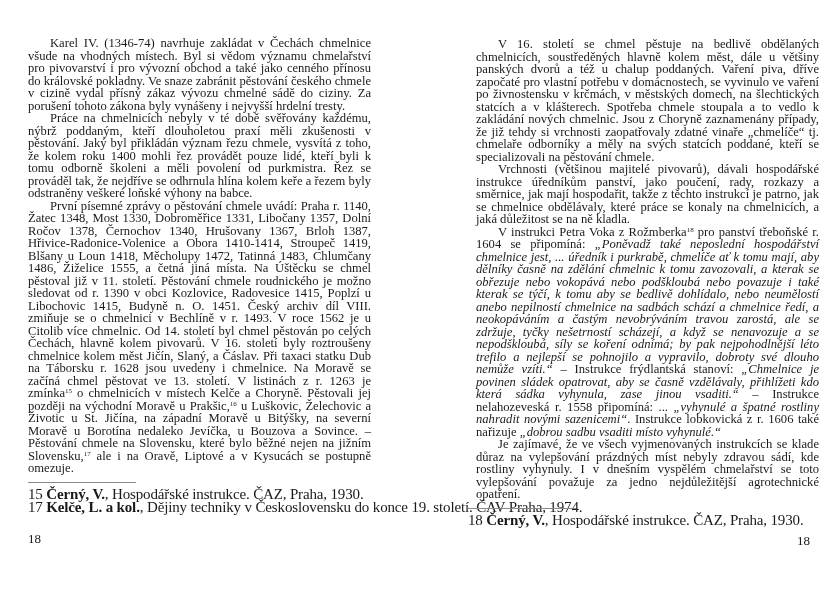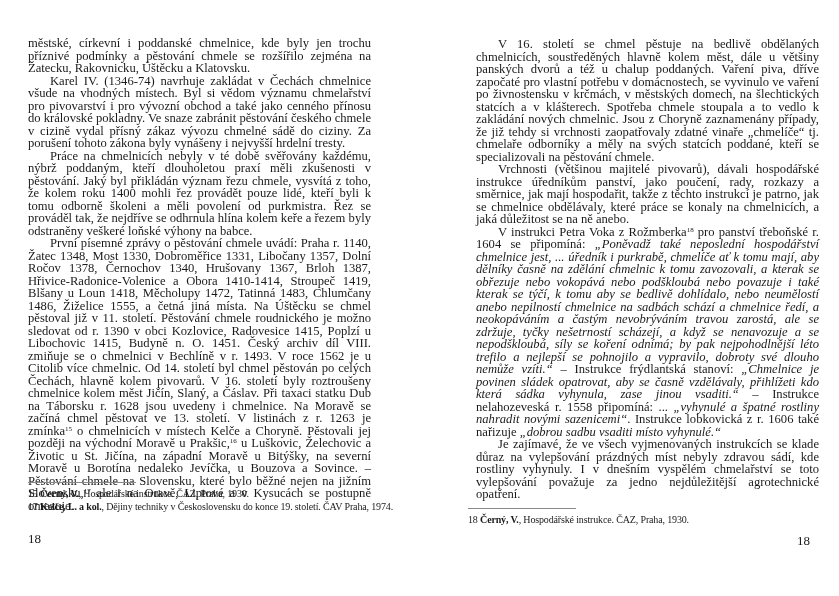--- a/index.html
+++ b/index.html
@@ -11,34 +11,33 @@
   .body-text { position: absolute; font-size: 12.6px; line-height: 12.5px; text-align: justify; }
   .left .body-text { left: 28px; top: 37px; width: 343px; }
   .right .body-text { left: 48px; top: 38px; width: 343px; margin-left: 8px; }
   .para { margin: 0; text-indent: 22px; }
   .para.noindent { text-indent: 0; }
   .body-text i { }
   sup { font-size: 7px; line-height: 0; vertical-align: 4px; }
   .fn-rule { position: absolute; height: 1px; background: #8a8a8a; width: 108px; }
   .left .fn-rule { left: 28px; top: 482px; }
   .right .fn-rule { left: 48px; top: 508px; }
-  .footnotes { position: absolute; font-size: 10px; line-height: 12.6px; white-space: nowrap; letter-spacing: -0.15px; }
+  .footnotes { position: absolute; font-size: 15px; line-height: 12.6px; white-space: nowrap; letter-spacing: -0.15px; }
   .left .footnotes { left: 28px; top: 488px; }
   .right .footnotes { left: 48px; top: 514px; }
   .footnote b { font-weight: bold; }
   .page-number { position: absolute; font-size: 13px; }
   .left .page-number { left: 28px; top: 531px; }
   .right .page-number { left: 377px; top: 533px; }
 </style>
 </head>
 <body>
 
 <div class="page left">
   <div class="body-text">
-      <p class="para noindent"><span>městské, církevní i poddanské chmelnice, kde byly jen trochu příznivé podmínky a pěstování chmele se rozšířilo zejména na Žatecku, Rakovnicku, Úštěcku a Klatovsku.</span></p>
       <p class="para"><span>Karel IV. (1346-74) navrhuje zakládat v Čechách chmelnice všude na vhodných místech. Byl si vědom významu chmelařství pro pivovarství i pro vývozní obchod a také jako cenného přínosu do královské pokladny. Ve snaze zabránit pěstování českého chmele v cizině vydal přísný zákaz vývozu chmelné sádě do ciziny. Za porušení tohoto zákona byly vynášeny i nejvyšší hrdelní tresty.</span></p>
       <p class="para"><span>Práce na chmelnicích nebyly v té době svěřovány každému, nýbrž poddaným, kteří dlouholetou praxí měli zkušenosti v pěstování. Jaký byl přikládán význam řezu chmele, vysvítá z toho, že kolem roku 1400 mohli řez provádět pouze lidé, kteří byli k tomu odborně školeni a měli povolení od purkmistra. Řez se prováděl tak, že nejdříve se odhrnula hlína kolem keře a řezem byly odstraněny veškeré loňské výhony na babce.</span></p>
       <p class="para"><span>První písemné zprávy o pěstování chmele uvádí: Praha r. 1140, Žatec 1348, Most 1330, Dobroměřice 1331, Libočany 1357, Dolní Ročov 1378, Černochov 1340, Hrušovany 1367, Brloh 1387, Hřivice-Radonice-Volenice a Obora 1410-1414, Stroupeč 1419, Blšany u Loun 1418, Měcholupy 1472, Tatinná 1483, Chlumčany 1486, Žiželice 1555, a četná jiná místa. Na Úštěcku se chmel pěstoval již v 11. století. Pěstování chmele roudnického je možno sledovat od r. 1390 v obci Kozlovice, Radovesice 1415, Poplzí u Libochovic 1415, Budyně n. O. 1451. Český archiv díl VIII. zmiňuje se o chmelnici  v Bechlíně v r. 1493. V roce 1562 je u Citolib více chmelnic. Od 14. století byl chmel pěstován po celých Čechách, hlavně kolem pivovarů. V 16. století byly roztroušeny chmelnice kolem měst Jičín, Slaný, a Čáslav. Při taxaci statku Dub na Táborsku r. 1628 jsou uvedeny i chmelnice. Na Moravě se začíná chmel pěstovat ve 13. století. V listinách z r. 1263 je zmínka</span><sup>15</sup><span> o chmelnicích v místech Kelče a Choryně. Pěstovali jej později na východní Moravě u Prakšic,</span><sup>16</sup><span>  u Luškovic, Želechovic a Životic u St. Jičína, na západní Moravě u Bitýšky, na severní Moravě u Borotína nedaleko Jevíčka, u Bouzova a Sovince. – Pěstování chmele na Slovensku, které bylo běžné  nejen na jižním Slovensku,</span><sup>17</sup><span> ale i na Oravě, Liptové a v Kysucách se postupně omezuje.</span></p>
     </div>
   <div class="fn-rule"></div>
   <div class="footnotes">
     <div class="footnote">
       <span>15</span>
       <b>Černý, V.</b><span>, Hospodářské instrukce. ČAZ, Praha, 1930.</span>
     </div>
@@ -46,21 +45,21 @@
       <span>17</span>
       <b>Kelče, L. a kol.</b><span>, Dějiny techniky v Československu do konce 19. století. ČAV Praha, 1974.</span>
     </div>
   </div>
   <div class="page-number">18</div>
 </div>
 
 <div class="page right">
   <div class="body-text">
       <p class="para"><span>V 16. století se chmel pěstuje na bedlivě obdělaných chmelnicích, soustředěných hlavně kolem měst, dále u většiny panských dvorů a též u chalup poddaných. Vaření piva, dříve započaté pro vlastní potřebu v domácnostech, se vyvinulo ve vaření po živnostensku v krčmách, v městských domech, na šlechtických statcích a v klášterech. Spotřeba chmele stoupala a to vedlo k zakládání nových chmelnic. Jsou z Choryně zaznamenány případy, že již tehdy si vrchnosti zaopatřovaly zdatné vinaře „chmelíče“ tj. chmelaře odborníky a měly na svých statcích poddané, kteří se specializovali na pěstování chmele.</span></p>
-      <p class="para"><span>Vrchnosti (většinou majitelé pivovarů), dávali hospodářské instrukce úředníkům panství, jako poučení, rady, rozkazy a směrnice, jak mají hospodařit, takže z těchto instrukcí je patrno, jak se chmelnice obdělávaly, které práce se konaly na chmelnicích, a jaká důležitost se na ně anebo.</span></p>
+      <p class="para"><span>Vrchnosti (většinou majitelé pivovarů), dávali hospodářské instrukce úředníkům panství, jako poučení, rady, rozkazy a směrnice, jak mají hospodařit, takže z těchto instrukcí je patrno, jak se chmelnice obdělávaly, které práce se konaly na chmelnicích, a jaká důležitost se na ně kladla.</span></p>
       <p class="para"><span>V instrukci Petra Voka z Rožmberka</span><sup>18</sup><span> pro panství třeboňské r. 1604 se připomíná: </span><i>„Poněvadž také neposlední hospodářství chmelnice jest, ... úředník i purkrabě, chmelíče ať k tomu mají, aby dělníky časně na zdělání chmelnic k tomu zavozovali, a kterak se obřezuje nebo vokopává nebo podškloubá nebo povazuje i také kterak se týčí, k tomu aby se bedlivě dohlídalo, nebo neumělostí anebo nepilností chmelnice na sadbách schází a chmelnice ředí, a neokopáváním a častým nevobrýváním travou zarostá, ale se zdržuje, tyčky nešetrností scházejí, a když se nenavozuje a se nepodškloubá, síly se koření odnímá;  by pak nejpohodlnější léto trefilo a nejlepší se pohnojilo a vypravilo, dobroty své dlouho nemůže vzíti.“</i><span> – Instrukce frýdlantská stanoví: </span><i>„Chmelnice je povinen sládek opatrovat, aby se časně vzdělávaly, přihlížeti kdo která sádka vyhynula, zase jinou vsaditi.“</i><span> – Instrukce nelahozeveská r. 1558 připomíná: ... </span><i>„vyhynulé a špatné rostliny nahradit novými sazenicemi“</i><span>. Instrukce lobkovická z r. 1606 také nařizuje </span><i>„dobrou sadbu vsaditi místo vyhynulé.“</i></p>
       <p class="para"><span>Je zajímavé, že ve všech vyjmenovaných instrukcích se klade důraz na vylepšování prázdných míst nebyly zdravou sádí, kde rostliny vyhynuly. I v dnešním vyspělém chmelařství se toto vylepšování považuje za jedno nejdůležitější agrotechnické opatření.</span></p>
     </div>
   <div class="fn-rule"></div>
   <div class="footnotes">
     <div class="footnote">
       <span>18</span>
       <b>Černý, V.</b><span>, Hospodářské instrukce. ČAZ, Praha, 1930.</span>
     </div>
   </div>

